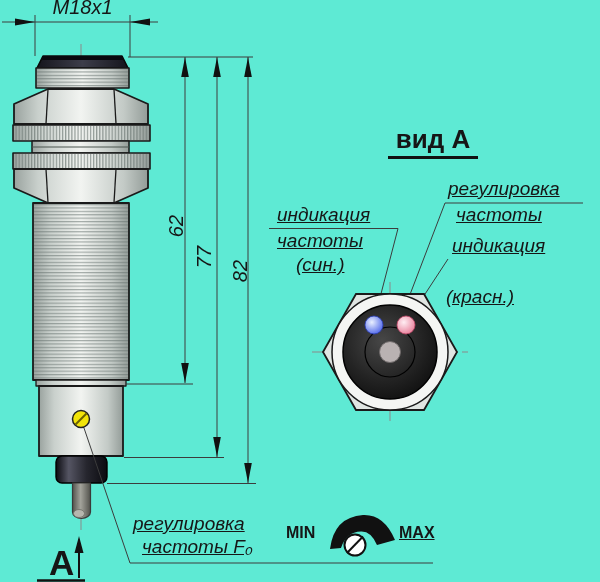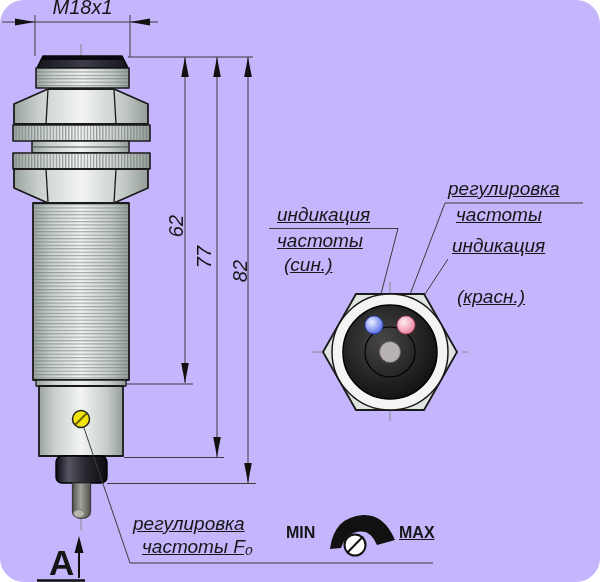--- a/index.html
+++ b/index.html
@@ -1,18 +1,18 @@
 <!DOCTYPE html>
 <html><head>
 <meta charset="utf-8">
 <style>
   html,body{margin:0;padding:0;background:#fff;}
   #stage{
-    position:relative;width:600px;height:582px;background:#c4b5fd;
-    overflow:hidden;font-family:"Liberation Sans","DejaVu Sans",sans-serif;color:#111;border-radius:24px;
+    position:relative;width:600px;height:582px;background:#5eead4;
+    overflow:hidden;font-family:"Liberation Sans","DejaVu Sans",sans-serif;color:#111;
   }
   .txt{position:absolute;white-space:nowrap;color:#161616;}
   .ital{font-style:italic;}
   .lbl{font-size:19px;font-style:italic;line-height:24px;text-decoration:underline;}
   .dimnum{font-size:20px;font-style:italic;}
   .rot{display:flex;align-items:center;justify-content:center;transform:rotate(-90deg);}
   #m18{left:40px;top:-4px;width:85px;text-align:center;font-size:20px;}
   #view-title{left:388px;top:124px;width:90px;text-align:center;font-size:26px;font-weight:bold;
     border-bottom:3px solid #111;padding-bottom:1px;}
   .bold-sm{font-weight:bold;font-size:16px;}
@@ -196,30 +196,31 @@
       <line x1="37" y1="580.5" x2="85" y2="580.5" stroke="#111" stroke-width="2.5"></line>
     </g>
   </svg>
 
   <div class="txt ital" id="m18">M18x1</div>
 
   <div class="txt dimnum rot" style="left:156px;top:214px;width:40px;height:24px;">62</div>
   <div class="txt dimnum rot" style="left:184px;top:245px;width:40px;height:24px;">77</div>
   <div class="txt dimnum rot" style="left:220px;top:259px;width:40px;height:24px;">82</div>
 
+  <div class="txt" id="view-title">вид А</div>
 
   <div class="txt lbl" style="left:277px;top:203px;">индикация</div>
   <div class="txt lbl" style="left:277px;top:229px;">частоты</div>
-  <div class="txt lbl" style="left:284px;top:253px;">(син.)</div>
+  <div class="txt lbl" style="left:296px;top:253px;">(син.)</div>
 
   <div class="txt lbl" style="left:448px;top:177px;">регулировка</div>
   <div class="txt lbl" style="left:456px;top:203px;">частоты</div>
 
   <div class="txt lbl" style="left:452px;top:234px;">индикация</div>
-  <div class="txt lbl" style="left:457px;top:285px;">(красн.)</div>
+  <div class="txt lbl" style="left:446px;top:285px;">(красн.)</div>
 
   <div class="txt lbl" style="left:133px;top:512px;">регулировка</div>
   <div class="txt lbl" style="left:142px;top:535px;">частоты F₀</div>
 
   <div class="txt bold-sm" style="left:286px;top:524px;">MIN</div>
   <div class="txt bold-sm" style="left:399px;top:524px;text-decoration:underline;">MAX</div>
 
   <div class="txt" id="a-letter">A</div>
 </div>
 

